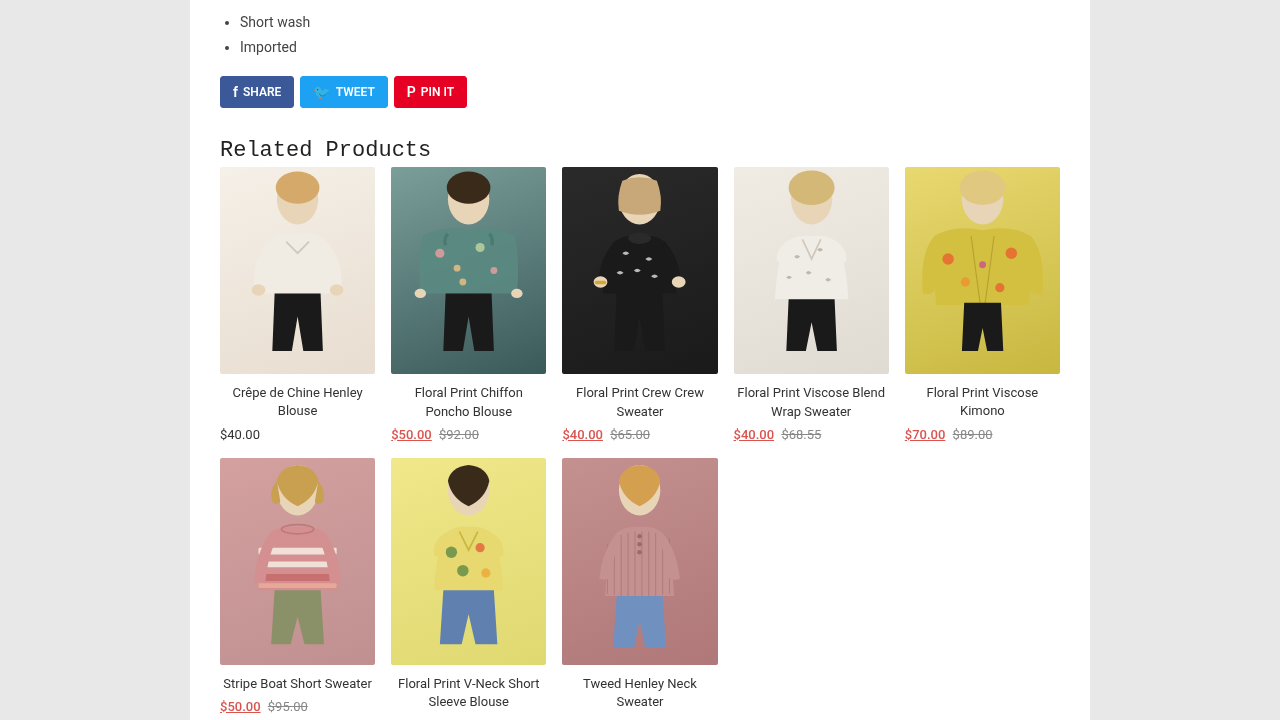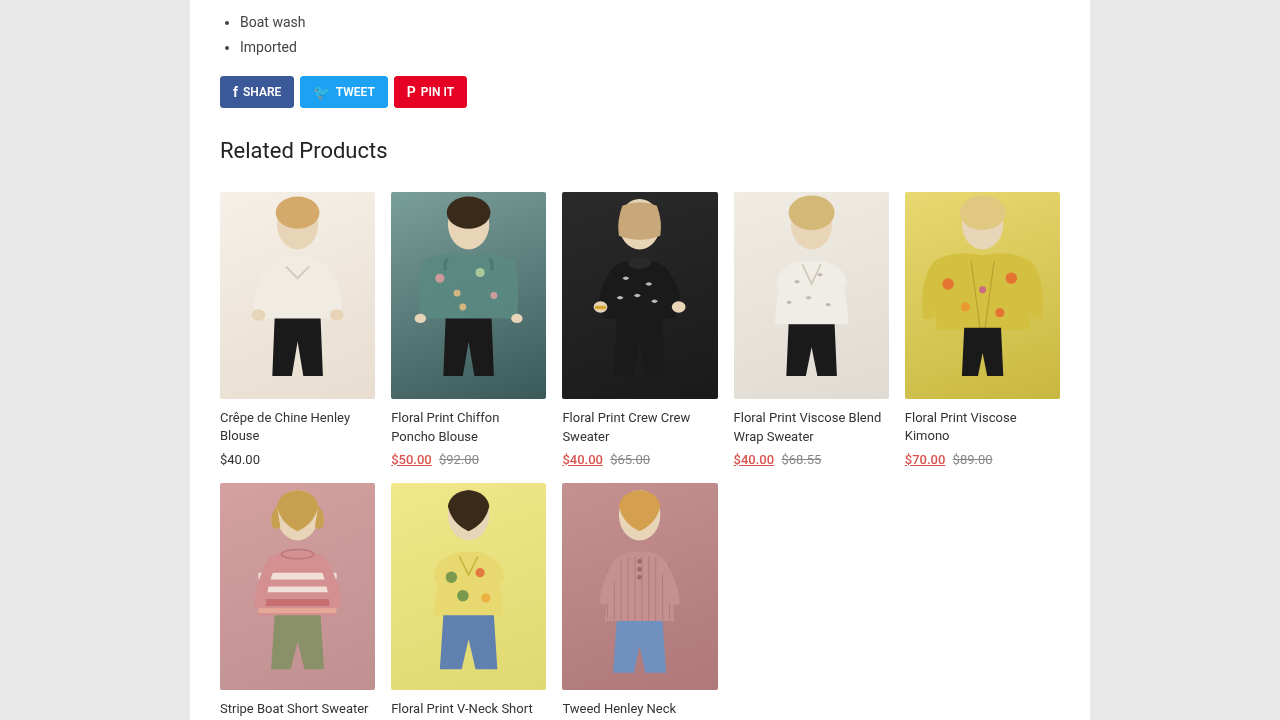--- a/index.html
+++ b/index.html
@@ -53,21 +53,22 @@
     .social-btn.twitter { background: #1da1f2; color: #fff; border-color: #1da1f2; }
     .social-btn.pinterest { background: #e60023; color: #fff; border-color: #e60023; }
     .social-btn-icon { font-size: 14px; }
     .related-products {
       padding-top: 10px;
     }
     .related-title {
       font-size: 22px;
       font-weight: 400;
       color: #222;
-      margin-bottom: 29px;
+      margin-bottom: 4px;
+      font-family: Liberation Mono, monospace;
     }
     .products-grid {
       display: grid;
       grid-template-columns: repeat(5, 1fr);
       gap: 16px;
       margin-bottom: 16px;
     }
     .products-grid-row2 {
       display: grid;
       grid-template-columns: repeat(5, 1fr);
@@ -94,21 +95,21 @@
     .img-floral-dark { background: linear-gradient(160deg, #7a9e9a 0%, #3a5a5a 100%); }
     .img-black-floral { background: linear-gradient(160deg, #2a2a2a 0%, #1a1a1a 100%); }
     .img-white-floral { background: linear-gradient(160deg, #f0ece4 0%, #e0dbd2 100%); }
     .img-yellow-floral { background: linear-gradient(160deg, #e8d870 0%, #c8b840 100%); }
     .img-stripe-pink { background: linear-gradient(160deg, #d4a0a0 0%, #c09090 100%); }
     .img-yellow-floral2 { background: linear-gradient(160deg, #f0e88a 0%, #e0d870 100%); }
     .img-dusty-pink { background: linear-gradient(160deg, #c49090 0%, #b07878 100%); }
     .product-name {
       font-size: 13px;
       color: #333;
-      text-align: left;
+      text-align: center;
       line-height: 1.4;
       margin-bottom: 6px;
     }
     .product-price {
       text-align: left;
       font-size: 13px;
     }
     .price-sale {
       color: #d9534f;
       font-weight: 500;
@@ -130,21 +131,21 @@
     }
   </style>
 </head>
 <body>
 
 <div class="page-wrapper">
   <div class="content-area">
 
     <div class="top-section">
       <ul class="bullet-list">
-        <li>Boat wash</li>
+        <li>Short wash</li>
         <li>Imported</li>
       </ul>
       <div class="social-buttons">
         <a class="social-btn facebook" href="#">
           <span class="social-btn-icon">f</span>
           <span>SHARE</span>
         </a>
         <a class="social-btn twitter" href="#">
           <span class="social-btn-icon">🐦</span>
           <span>TWEET</span>

